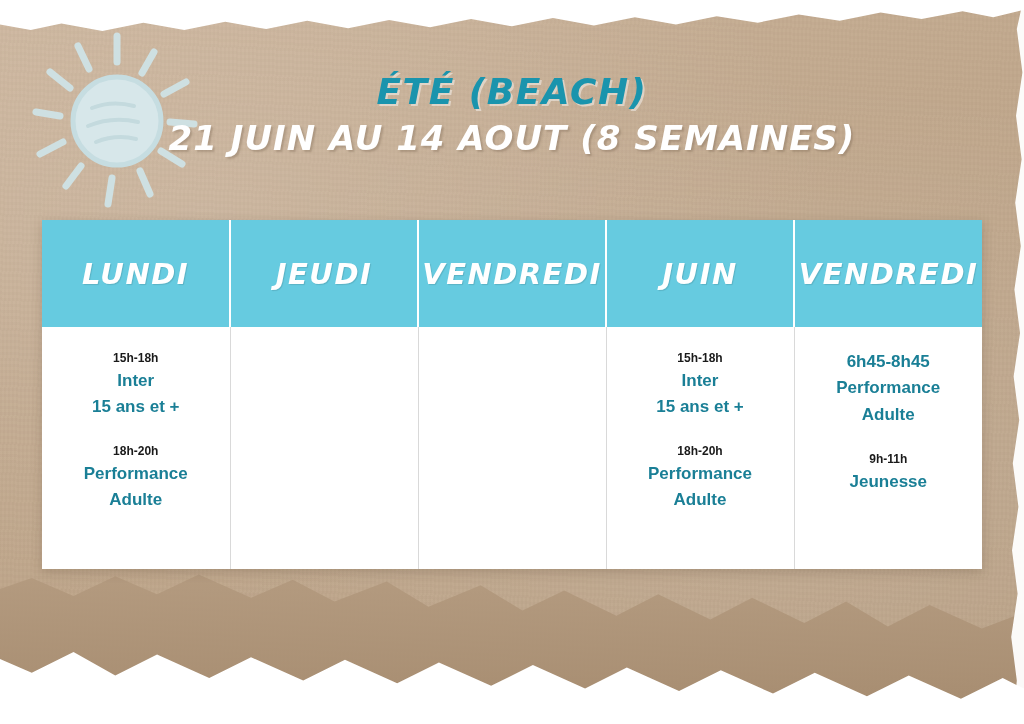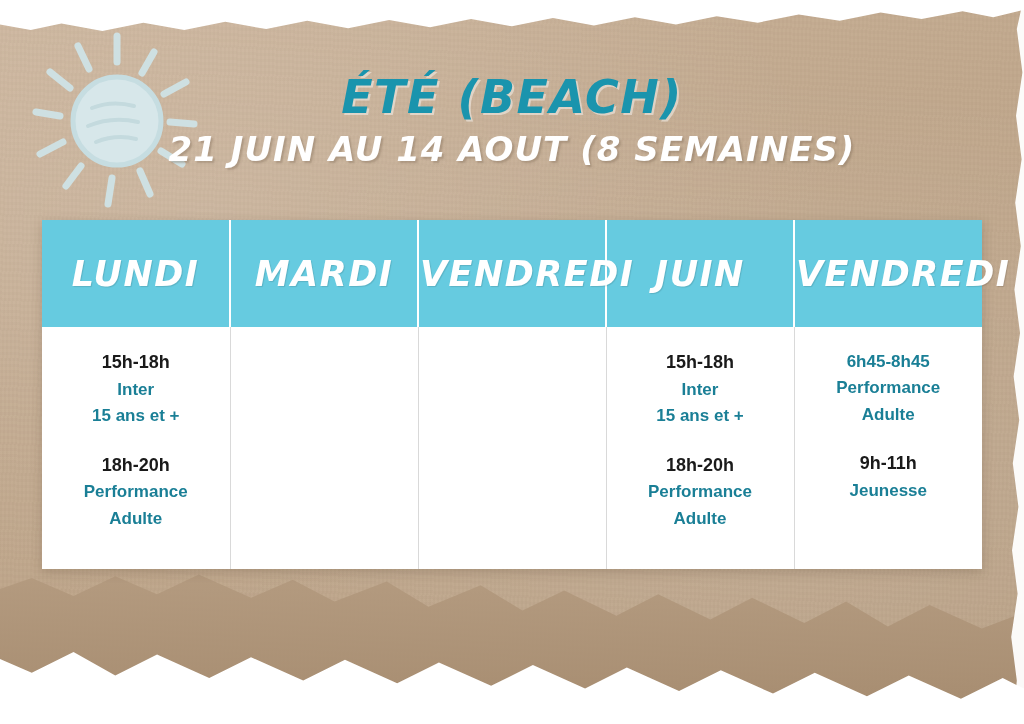--- a/index.html
+++ b/index.html
@@ -106,21 +106,21 @@
   .headings {
     position: absolute;
     left: 0; right: 0;
     top: 72px;
     text-align: center;
   }
   .title-main {
     font-family: "DejaVu Sans", sans-serif;
     font-weight: bold;
     font-style: italic;
-    font-size: 46px;
+    font-size: 36px;
     letter-spacing: 1.5px;
     color: #1a94ad;
     text-shadow: 2px 2px 0 rgba(255,255,255,.45);
     margin: 0 0 6px 0;
     line-height: 1.1;
   }
   .title-sub {
     font-family: "DejaVu Sans", sans-serif;
     font-weight: bold;
     font-style: italic;
@@ -146,41 +146,41 @@
     table-layout: fixed;
     background: #ffffff;
   }
   table.schedule th {
     background: #66cbe0;
     color: #ffffff;
     height: 105px;
     font-family: "DejaVu Sans", sans-serif;
     font-weight: bold;
     font-style: italic;
-    font-size: 35px;
+    font-size: 29px;
     letter-spacing: 1.5px;
     border-right: 2px solid #ffffff;
     text-shadow: 1px 1px 1px rgba(0,0,0,.12);
     vertical-align: middle;
   }
   table.schedule th:last-child { border-right: none; }
   table.schedule td {
     background: #ffffff;
     border-right: 1px solid #d9d9d9;
     vertical-align: top;
     height: 210px;
     padding: 22px 6px 10px 6px;
     text-align: center;
   }
   table.schedule td:last-child { border-right: none; }
 
   .block { margin-bottom: 22px; }
   .block:last-child { margin-bottom: 0; }
   .b-time {
-    font-size: 18px;
+    font-size: 12px;
     font-weight: bold;
     color: #1a1a1a;
     line-height: 1.55;
   }
   .b-line {
     font-size: 17px;
     font-weight: bold;
     color: #1a7f96;
     line-height: 1.55;
   }
@@ -225,21 +225,21 @@
   <div class="headings">
     <h1 class="title-main">ÉTÉ (BEACH)</h1>
     <h2 class="title-sub">21 JUIN AU 14 AOUT (8 SEMAINES)</h2>
   </div>
 
   <div class="table-wrap">
     <table class="schedule">
       <thead>
         <tr>
           <th>LUNDI</th>
-          <th>MARDI</th>
+          <th>JEUDI</th>
           <th>VENDREDI</th>
           <th>JUIN</th>
           <th>VENDREDI</th>
         </tr>
       </thead>
       <tbody>
         <tr>
 
           <td>
             <div class="block">

